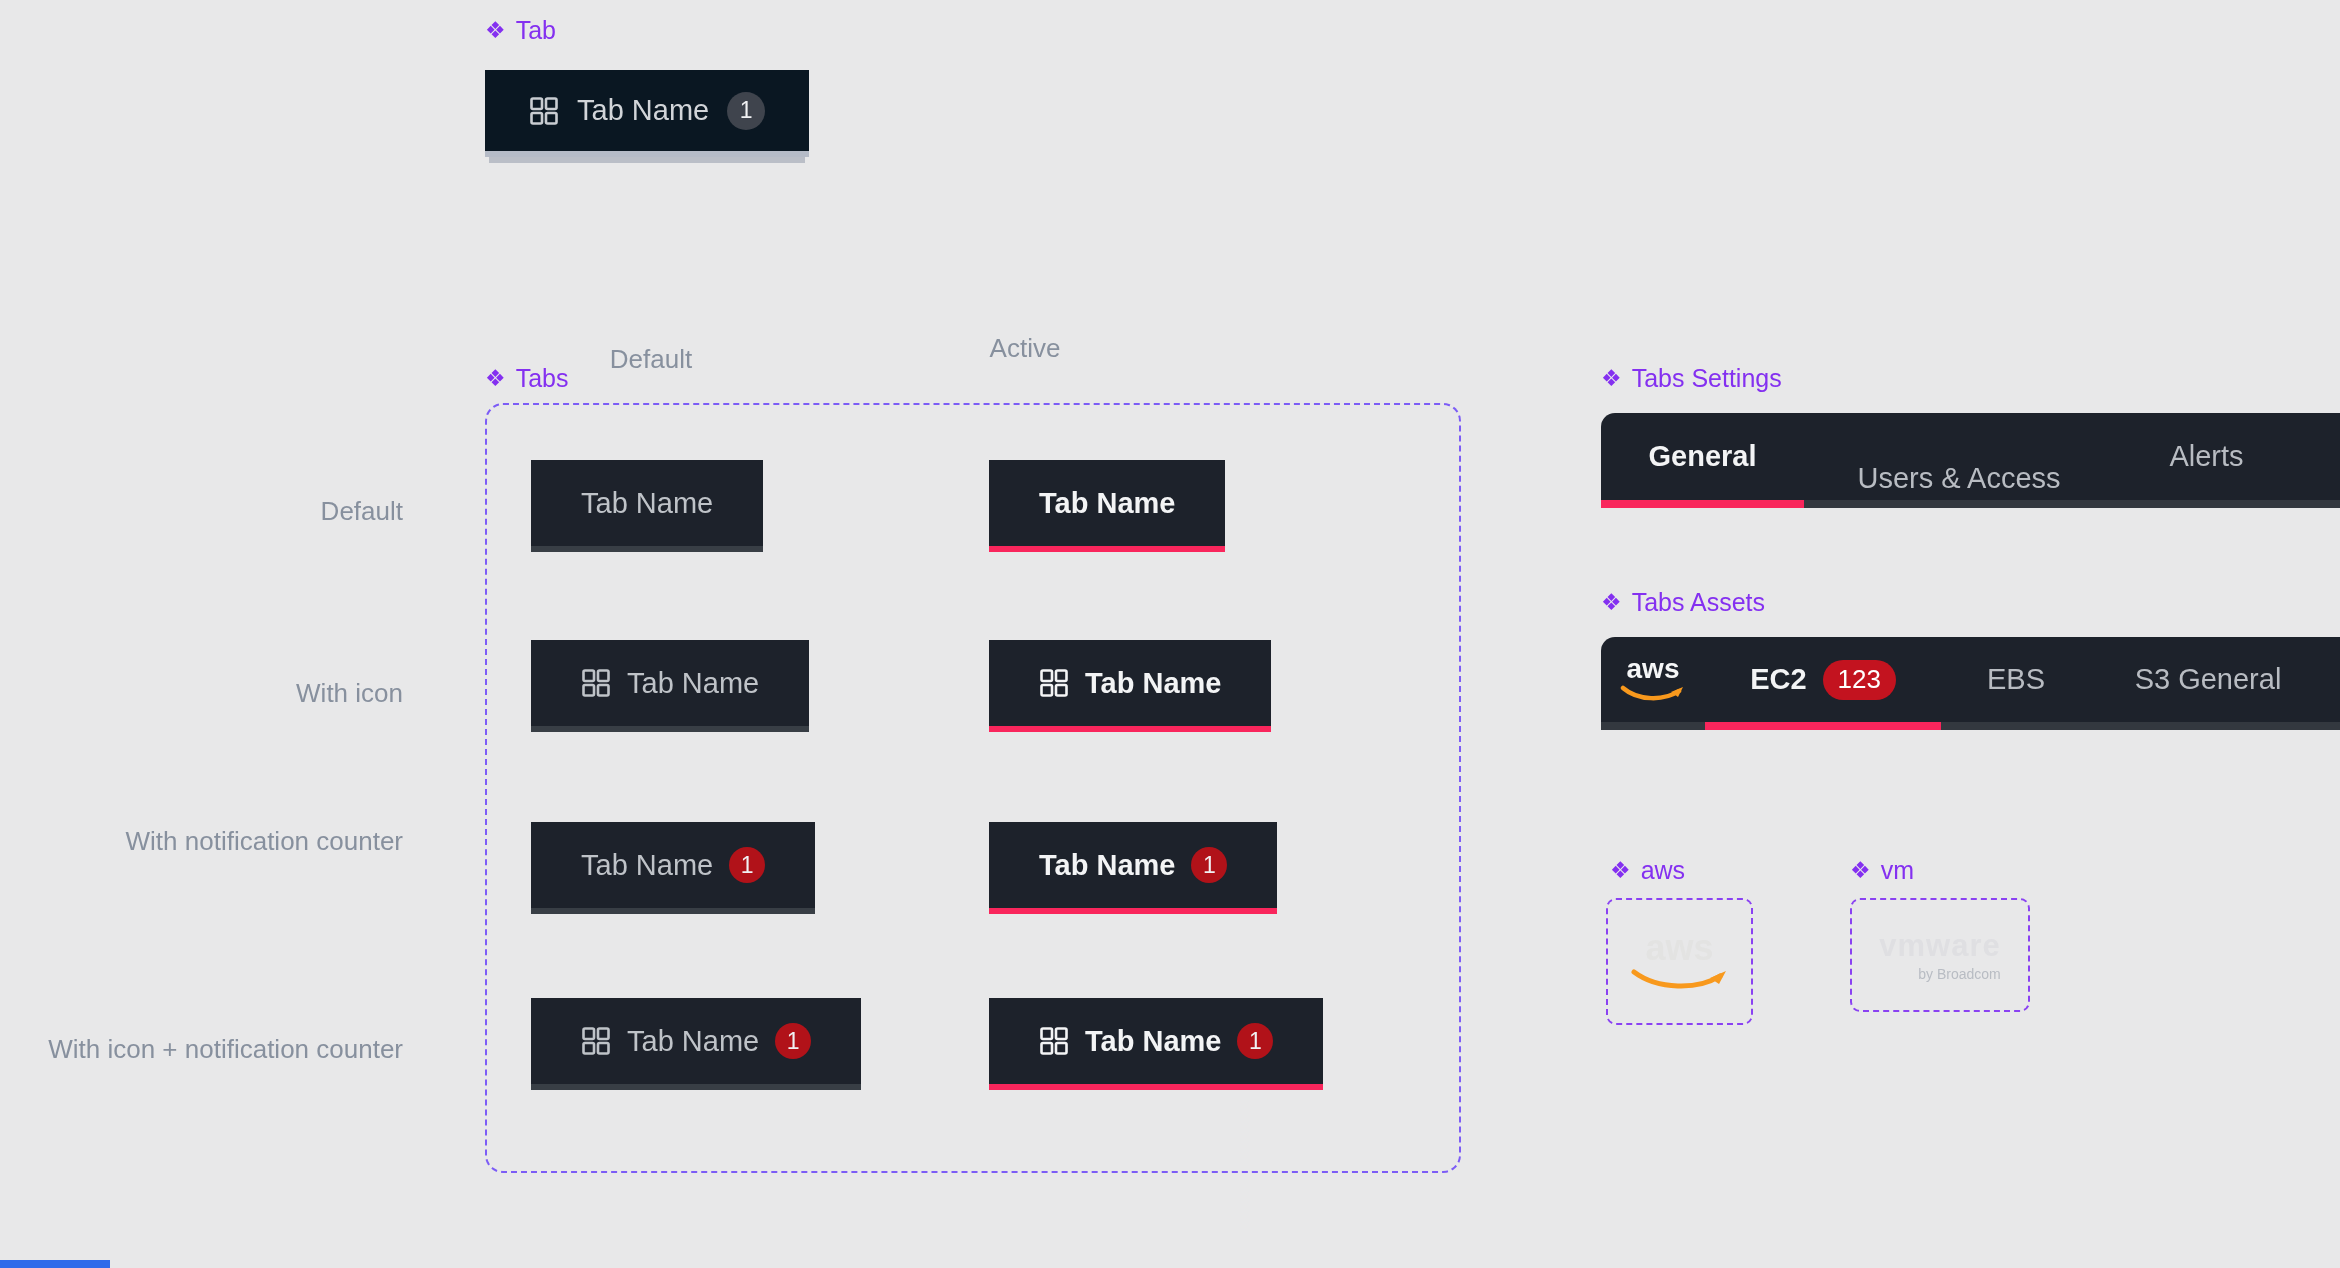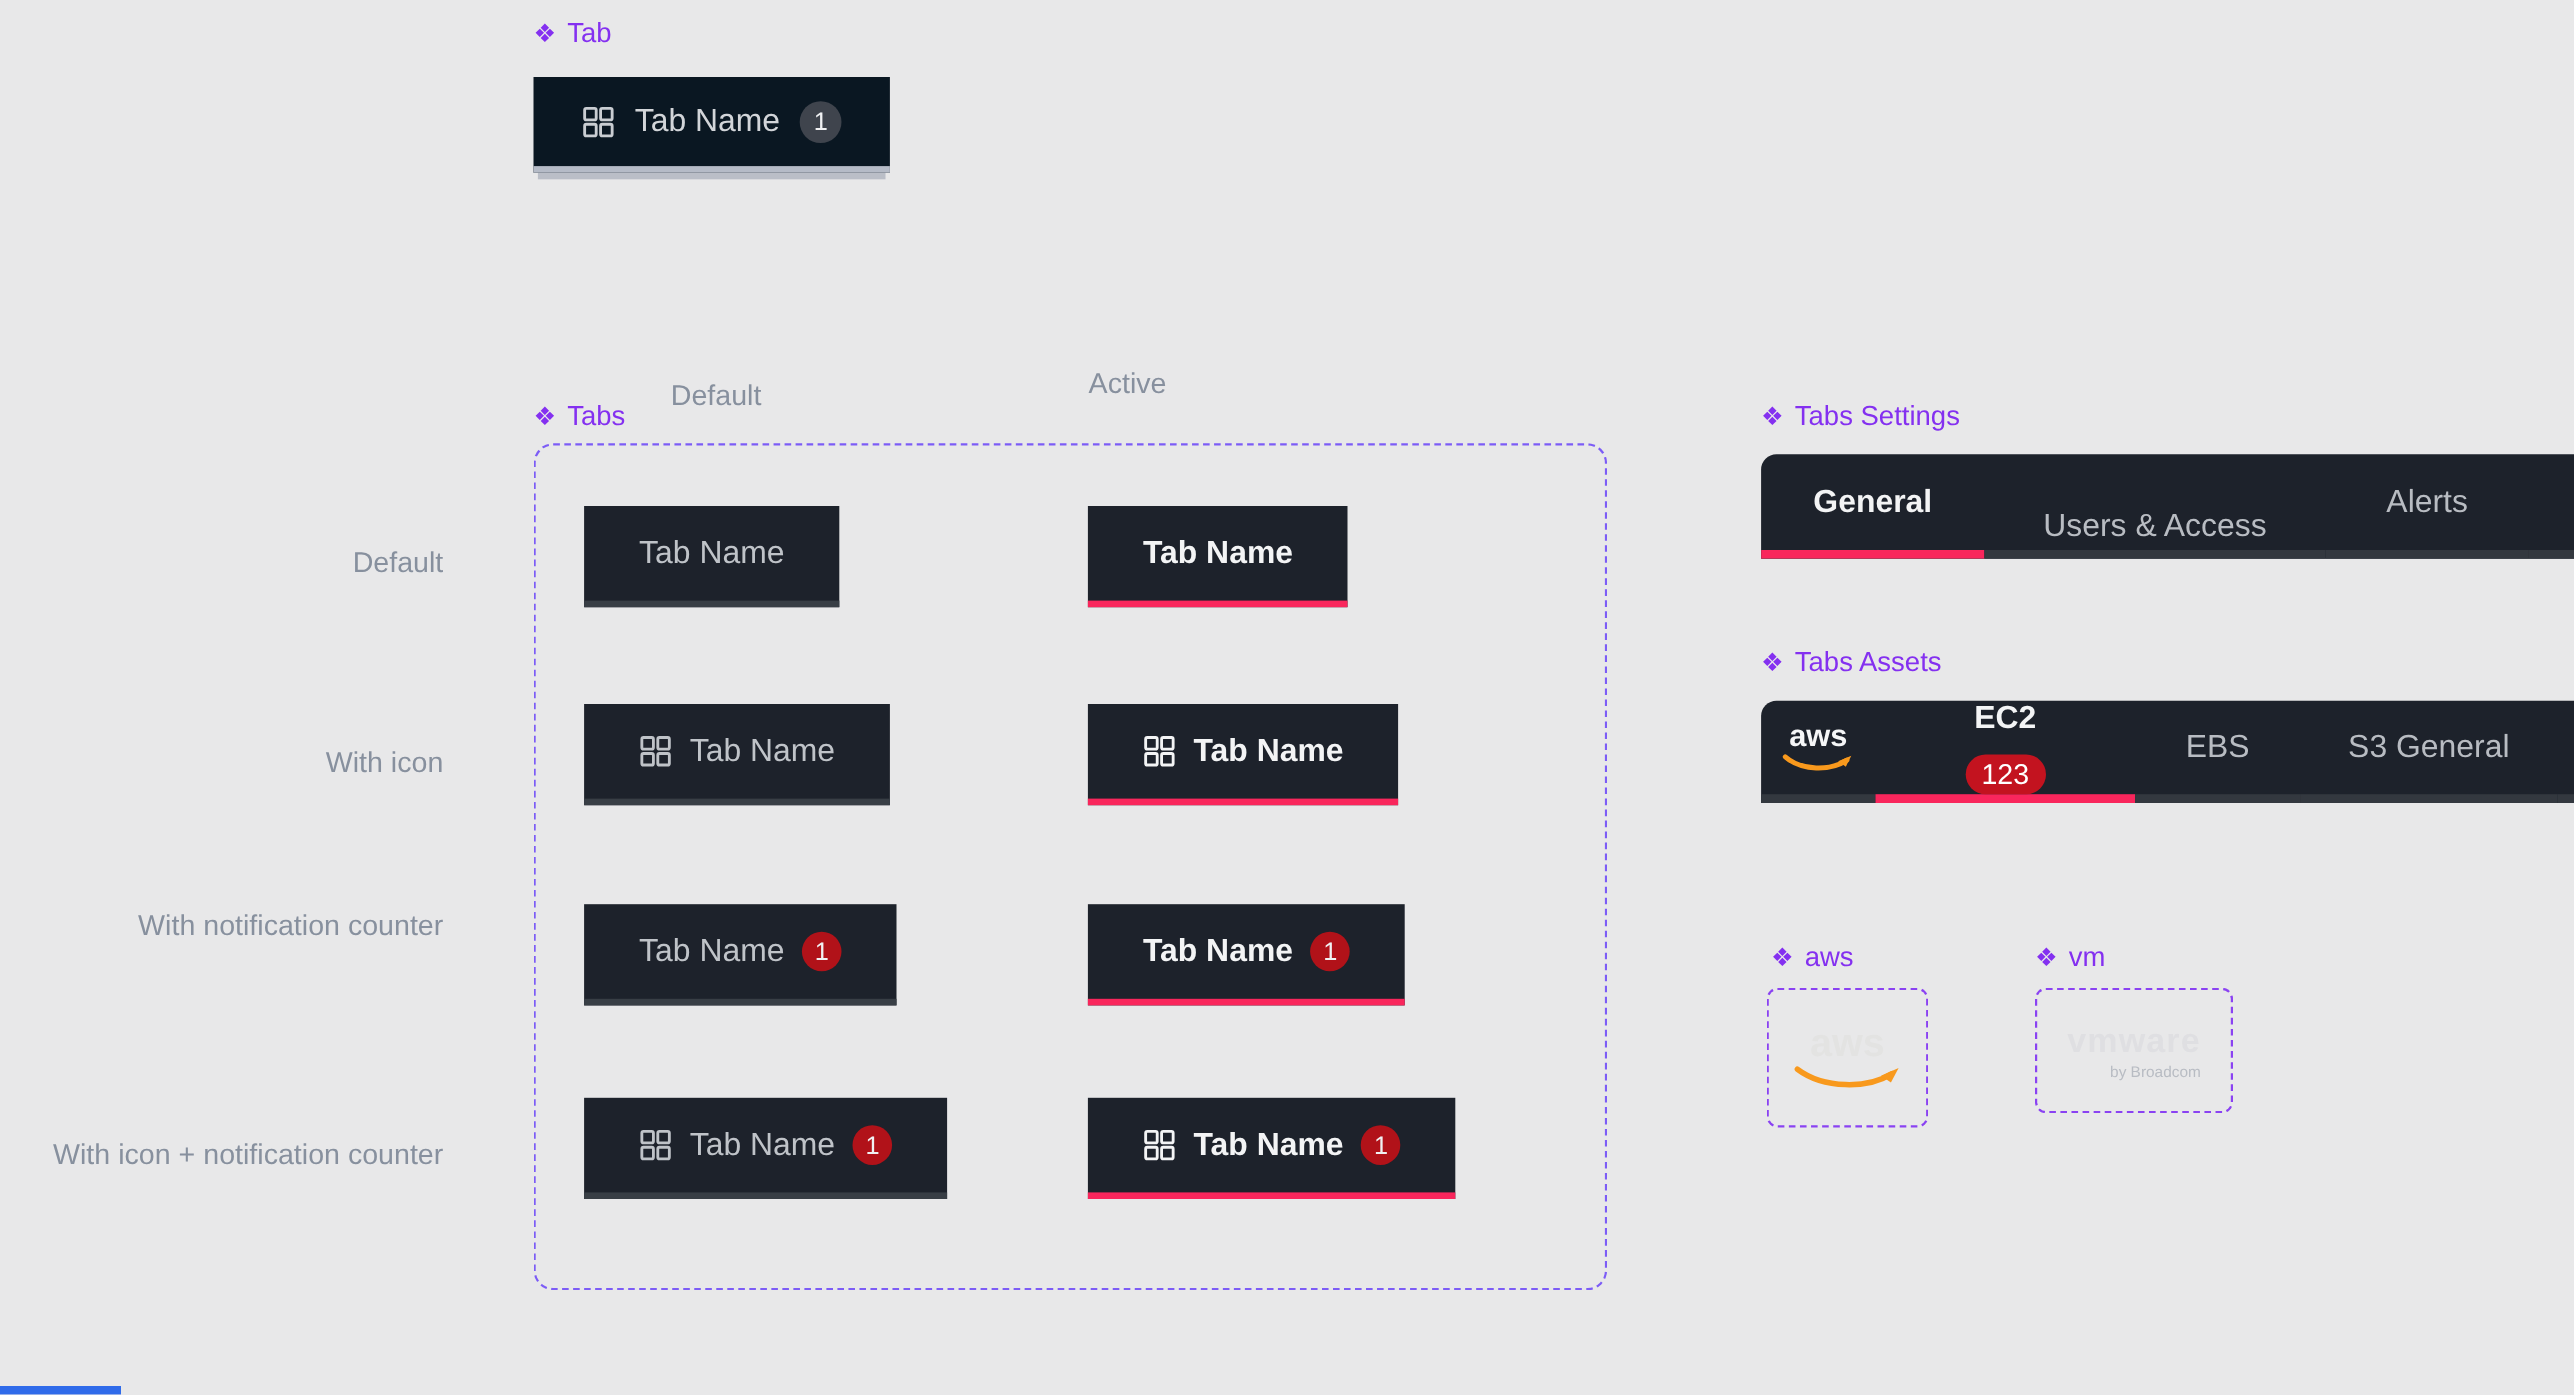--- a/index.html
+++ b/index.html
@@ -202,21 +202,21 @@
   <div class="bar" style="top:637px;height:93px;">
     <div class="cell" style="width:104px;">
       <span class="aws-logo">
         <span class="aws-word">aws</span>
         <svg width="66" height="20" viewBox="0 0 66 20">
           <path d="M3 3 C 18 16, 44 16, 59 6" fill="none" stroke="#f8991d" stroke-width="4.5" stroke-linecap="round"></path>
           <path d="M63 2 L58 12 L51 7 Z" fill="#f8991d"></path>
         </svg>
       </span>
     </div>
-    <div class="cell active" style="width:236px;flex-direction:column;">
+    <div class="cell active" style="width:236px;">
       <span>EC2</span>
       <span class="badge-pill">123</span>
     </div>
     <div class="cell" style="width:150px;justify-content:center;">
       <span>EBS</span>
     </div>
     <div class="cell" style="width:234px;">
       <span>S3 General</span>
     </div>
     <div class="filler"></div>

